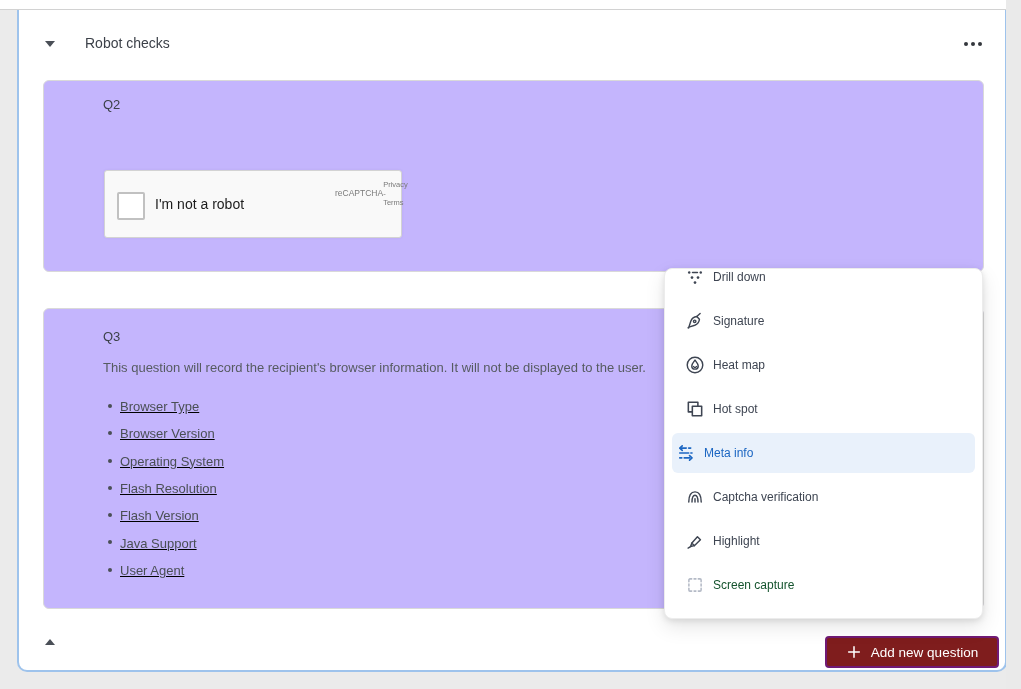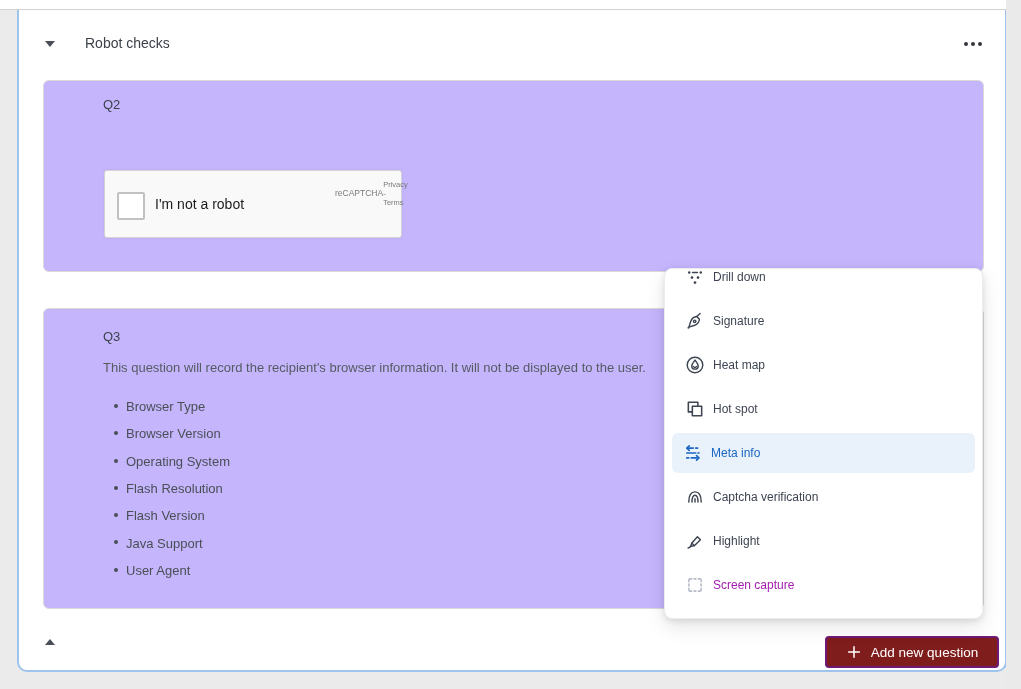--- a/index.html
+++ b/index.html
@@ -25,21 +25,21 @@
   .ellipsis-btn{position:absolute;right:12px;top:21px;width:40px;height:26px;display:flex;align-items:center;justify-content:center;gap:3px;cursor:pointer;background:none;border:none;}
   .ellipsis-btn i{width:4px;height:4px;border-radius:50%;background:#33373d;display:block;}
 
   
   .qcard{position:absolute;left:24px;width:939px;background:#c4b5fd;border:1px solid #d9d9d9;border-radius:6px;}
   .qcard-q2{top:70px;height:190px;}
   .qcard-q3{top:298px;height:299px;}
   .qlabel{position:absolute;left:59px;top:16px;font-size:13px;color:#3c4149;}
   .qcard-q3 .qlabel{top:20px;}
   .qdesc{position:absolute;left:59px;top:51px;font-size:13px;color:#565b61;}
-  .qlist{position:absolute;left:66px;top:84px;margin:0;padding:0;list-style:none;}
+  .qlist{position:absolute;left:60px;top:84px;margin:0;padding:0;list-style:none;text-decoration:underline;}
   .qlist li{position:relative;padding-left:16px;height:27.3px;display:flex;align-items:center;font-size:13px;color:#4a4f55;}
   .qlist li::before{content:"";position:absolute;left:4px;top:11px;width:4px;height:4px;border-radius:50%;background:#4a4f55;}
 
   
   .recaptcha{position:absolute;left:60px;top:89px;width:296px;height:66px;background:#f9f9f9;border:1px solid #d3d3d3;border-radius:3px;box-shadow:0 0 3px rgba(0,0,0,.06);}
   .rc-checkbox{position:absolute;left:12px;top:21px;width:24px;height:24px;background:#fff;border:2px solid #c1c1c1;border-radius:2px;cursor:pointer;}
   .rc-label{position:absolute;left:50px;top:25px;font-size:14px;color:#1b1b1b;}
   .rc-right{position:absolute;right:8px;top:6px;width:58px;display:flex;flex-direction:row;align-items:center;}
   .rc-brand{font-size:8.5px;color:#7a7a7a;margin-top:1px;}
   .rc-links{font-size:7.5px;color:#7a7a7a;margin-top:3px;cursor:pointer;}
@@ -47,22 +47,22 @@
   
   .qmenu{
     position:absolute;left:664px;top:268px;width:317px;height:349px;z-index:5;
     background:#fff;border:1px solid #ececec;border-radius:8px;overflow:hidden;
     box-shadow:0 2px 6px rgba(0,0,0,.10), 0 8px 20px rgba(0,0,0,.10);
     display:flex;flex-direction:column;
   }
   .qmenu-item{flex:0 0 44px;display:flex;align-items:center;gap:8px;padding:0 14px 0 20px;font-size:12px;color:#3e4552;cursor:pointer;}
   .qmenu-item:first-child{margin-top:-14px;}
   .qmenu-item svg{flex:0 0 20px;}
-  .qmenu-item.selected{flex-basis:40px;margin:2px 7px;padding-left:11px;background:#e9f1fb;border-radius:6px;color:#1b66c2;}
-  .qmenu-item.disabled{color:#a21caf;cursor:default;}
+  .qmenu-item.selected{flex-basis:40px;margin:2px 7px;padding-left:4px;background:#e9f1fb;border-radius:6px;color:#1b66c2;}
+  .qmenu-item.disabled{color:#14532d;cursor:default;}
 
   
   .btn{position:absolute;top:626px;height:32px;display:flex;align-items:center;justify-content:center;gap:9px;font-size:13.5px;border-radius:4px;cursor:pointer;font-family:inherit;}
   .btn-outline{left:624px;width:174px;background:#fff;border:1px solid #2e74c6;color:#1b66c2;}
   .btn-primary{left:806px;width:174px;background:#7f1d1d;border:2px solid #701a75;color:#fff;}
   .footer-collapse{position:absolute;left:21px;top:622px;width:20px;height:20px;display:flex;align-items:center;justify-content:center;cursor:pointer;background:none;border:none;padding:0;}
 </style>
 </head>
 <body>
 

